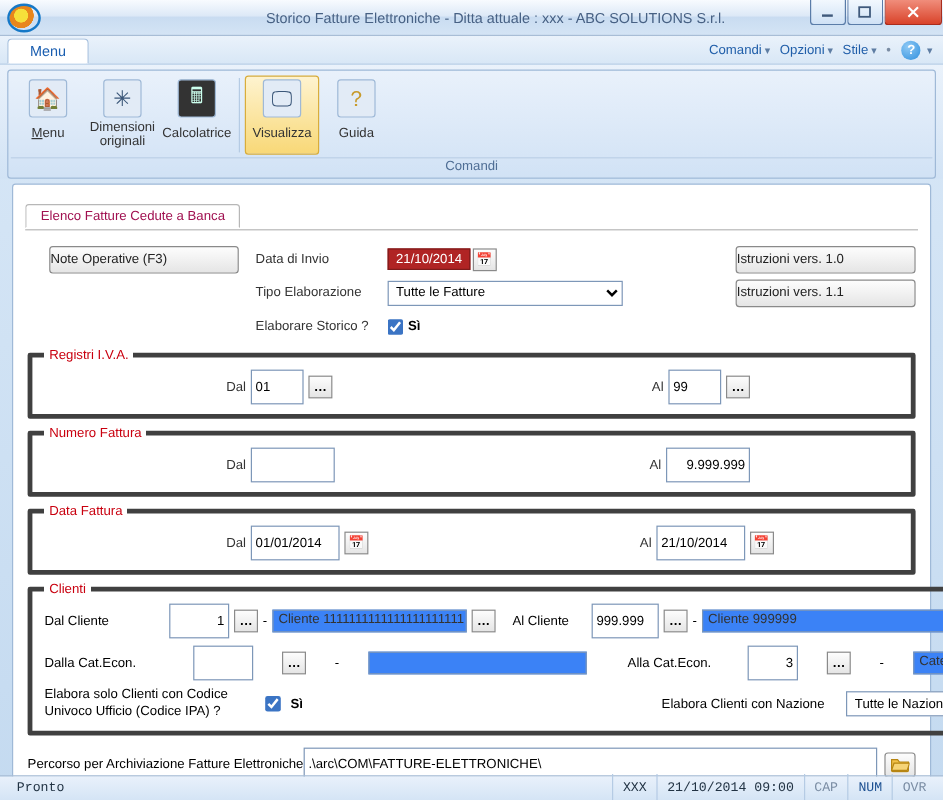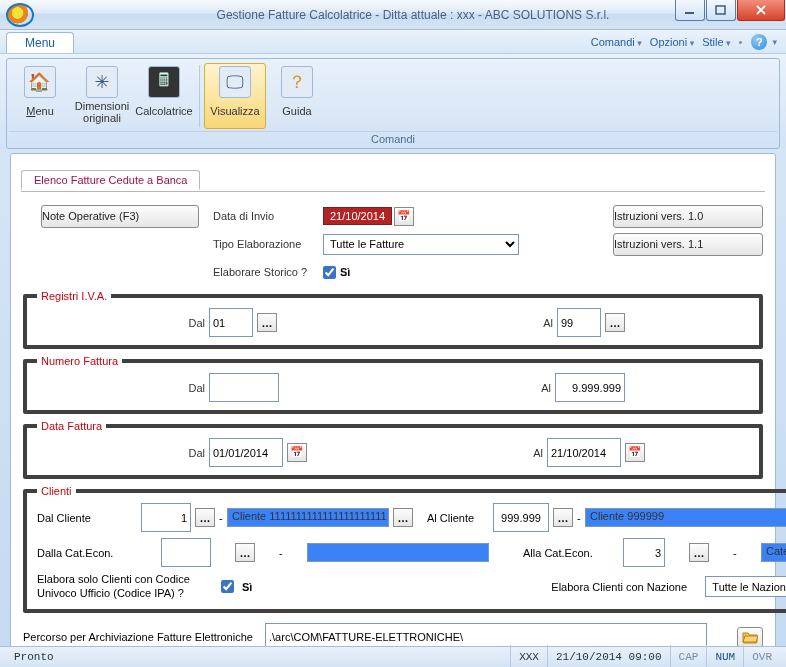--- a/index.html
+++ b/index.html
@@ -71,21 +71,21 @@
 .folder-btn { width:26px; height:21px; border:1px solid #8a8a8a; background:linear-gradient(180deg,#fdfdfd,#e5e5e5); border-radius:3px; cursor:pointer; display:inline-flex; align-items:center; justify-content:center;}
 .folder-btn svg { width:16px; height:14px;}
 
 u.accel { text-decoration: underline; }
 </style>
 </head>
 <body>
 
 <div class="titlebar">
   <div class="icon-app"></div>
-  <div class="title-text">Gestione Fatture Calcolatrice - Ditta attuale : xxx - ABC SOLUTIONS S.r.l.</div>
+  <div class="title-text">Storico Fatture Elettroniche - Ditta attuale : xxx - ABC SOLUTIONS S.r.l.</div>
   <div class="win-buttons">
     <div class="win-btn">
         <svg viewBox="0 0 12 10">
           <rect x="1" y="7" width="9" height="2" fill="currentColor"></rect>
         </svg>
       </div>
     <div class="win-btn">
         <svg viewBox="0 0 12 10">
           <rect x="1" y="1" width="9" height="8" fill="none" stroke="currentColor" stroke-width="1.5"></rect>
         </svg>
@@ -224,21 +224,21 @@
       <legend>Clienti</legend>
 
       <div class="field-row" style="margin-bottom:6px;">
         <span style="width:100px;">Dal Cliente</span>
         <input class="txt" style="width: 50px; text-align: right;" value="1">
         <button class="ellipsis-btn">…</button>
         <span style="width:4px;">-</span>
         <div class="disp-txt" style="width:162px;">Cliente 1111111111111111111111</div>
         <button class="ellipsis-btn">…</button>
         <span style="width:62px;margin-left:10px;">Al Cliente</span>
-        <input class="txt" style="width: 56px; text-align: center;" value="999.999">
+        <input class="txt" style="width: 56px; text-align: left;" value="999.999">
         <button class="ellipsis-btn">…</button>
         <span style="width:4px;">-</span>
         <div class="disp-txt flex1">Cliente 999999</div>
         <button class="ellipsis-btn">…</button>
       </div>
 
       <div class="field-row" style="margin-bottom:6px;gap:24px;">
         <span style="width:100px;">Dalla Cat.Econ.</span>
         <input class="txt" style="width: 50px; text-align: right;" value="">
         <button class="ellipsis-btn">…</button>
@@ -256,21 +256,21 @@
         <input type="checkbox" checked="" style="">
         <span class="bold-si">Sì</span>
         <div class="flex1"></div>
         <span style="width:150px;">Elabora Clienti con Nazione</span>
         <select class="combo" style="width:180px;">
           <option>Tutte le Nazioni</option>
         </select>
       </div>
     </fieldset>
 
-    <div class="row" style="margin-top:10px;gap:12px;">
+    <div class="row" style="margin-top:10px;">
       <span style="width:230px;">Percorso per Archiviazione Fatture Elettroniche</span>
       <input class="txt" style="flex: 1 1 0%;" value=".\arc\COM\FATTURE-ELETTRONICHE\">
       <span style="width:6px;"></span>
       <button class="folder-btn">
         <svg viewBox="0 0 16 14">
             <path d="M1 3 h5 l1.5 2 H15 v7 a1 1 0 0 1 -1 1 H2 a1 1 0 0 1 -1 -1 Z" fill="#f2c24a" stroke="#b68512"></path>
             <path d="M3 6 H16 l-2 6 H1 Z" fill="#f6d477" stroke="#b68512"></path>
           </svg>
       </button>
     </div>

